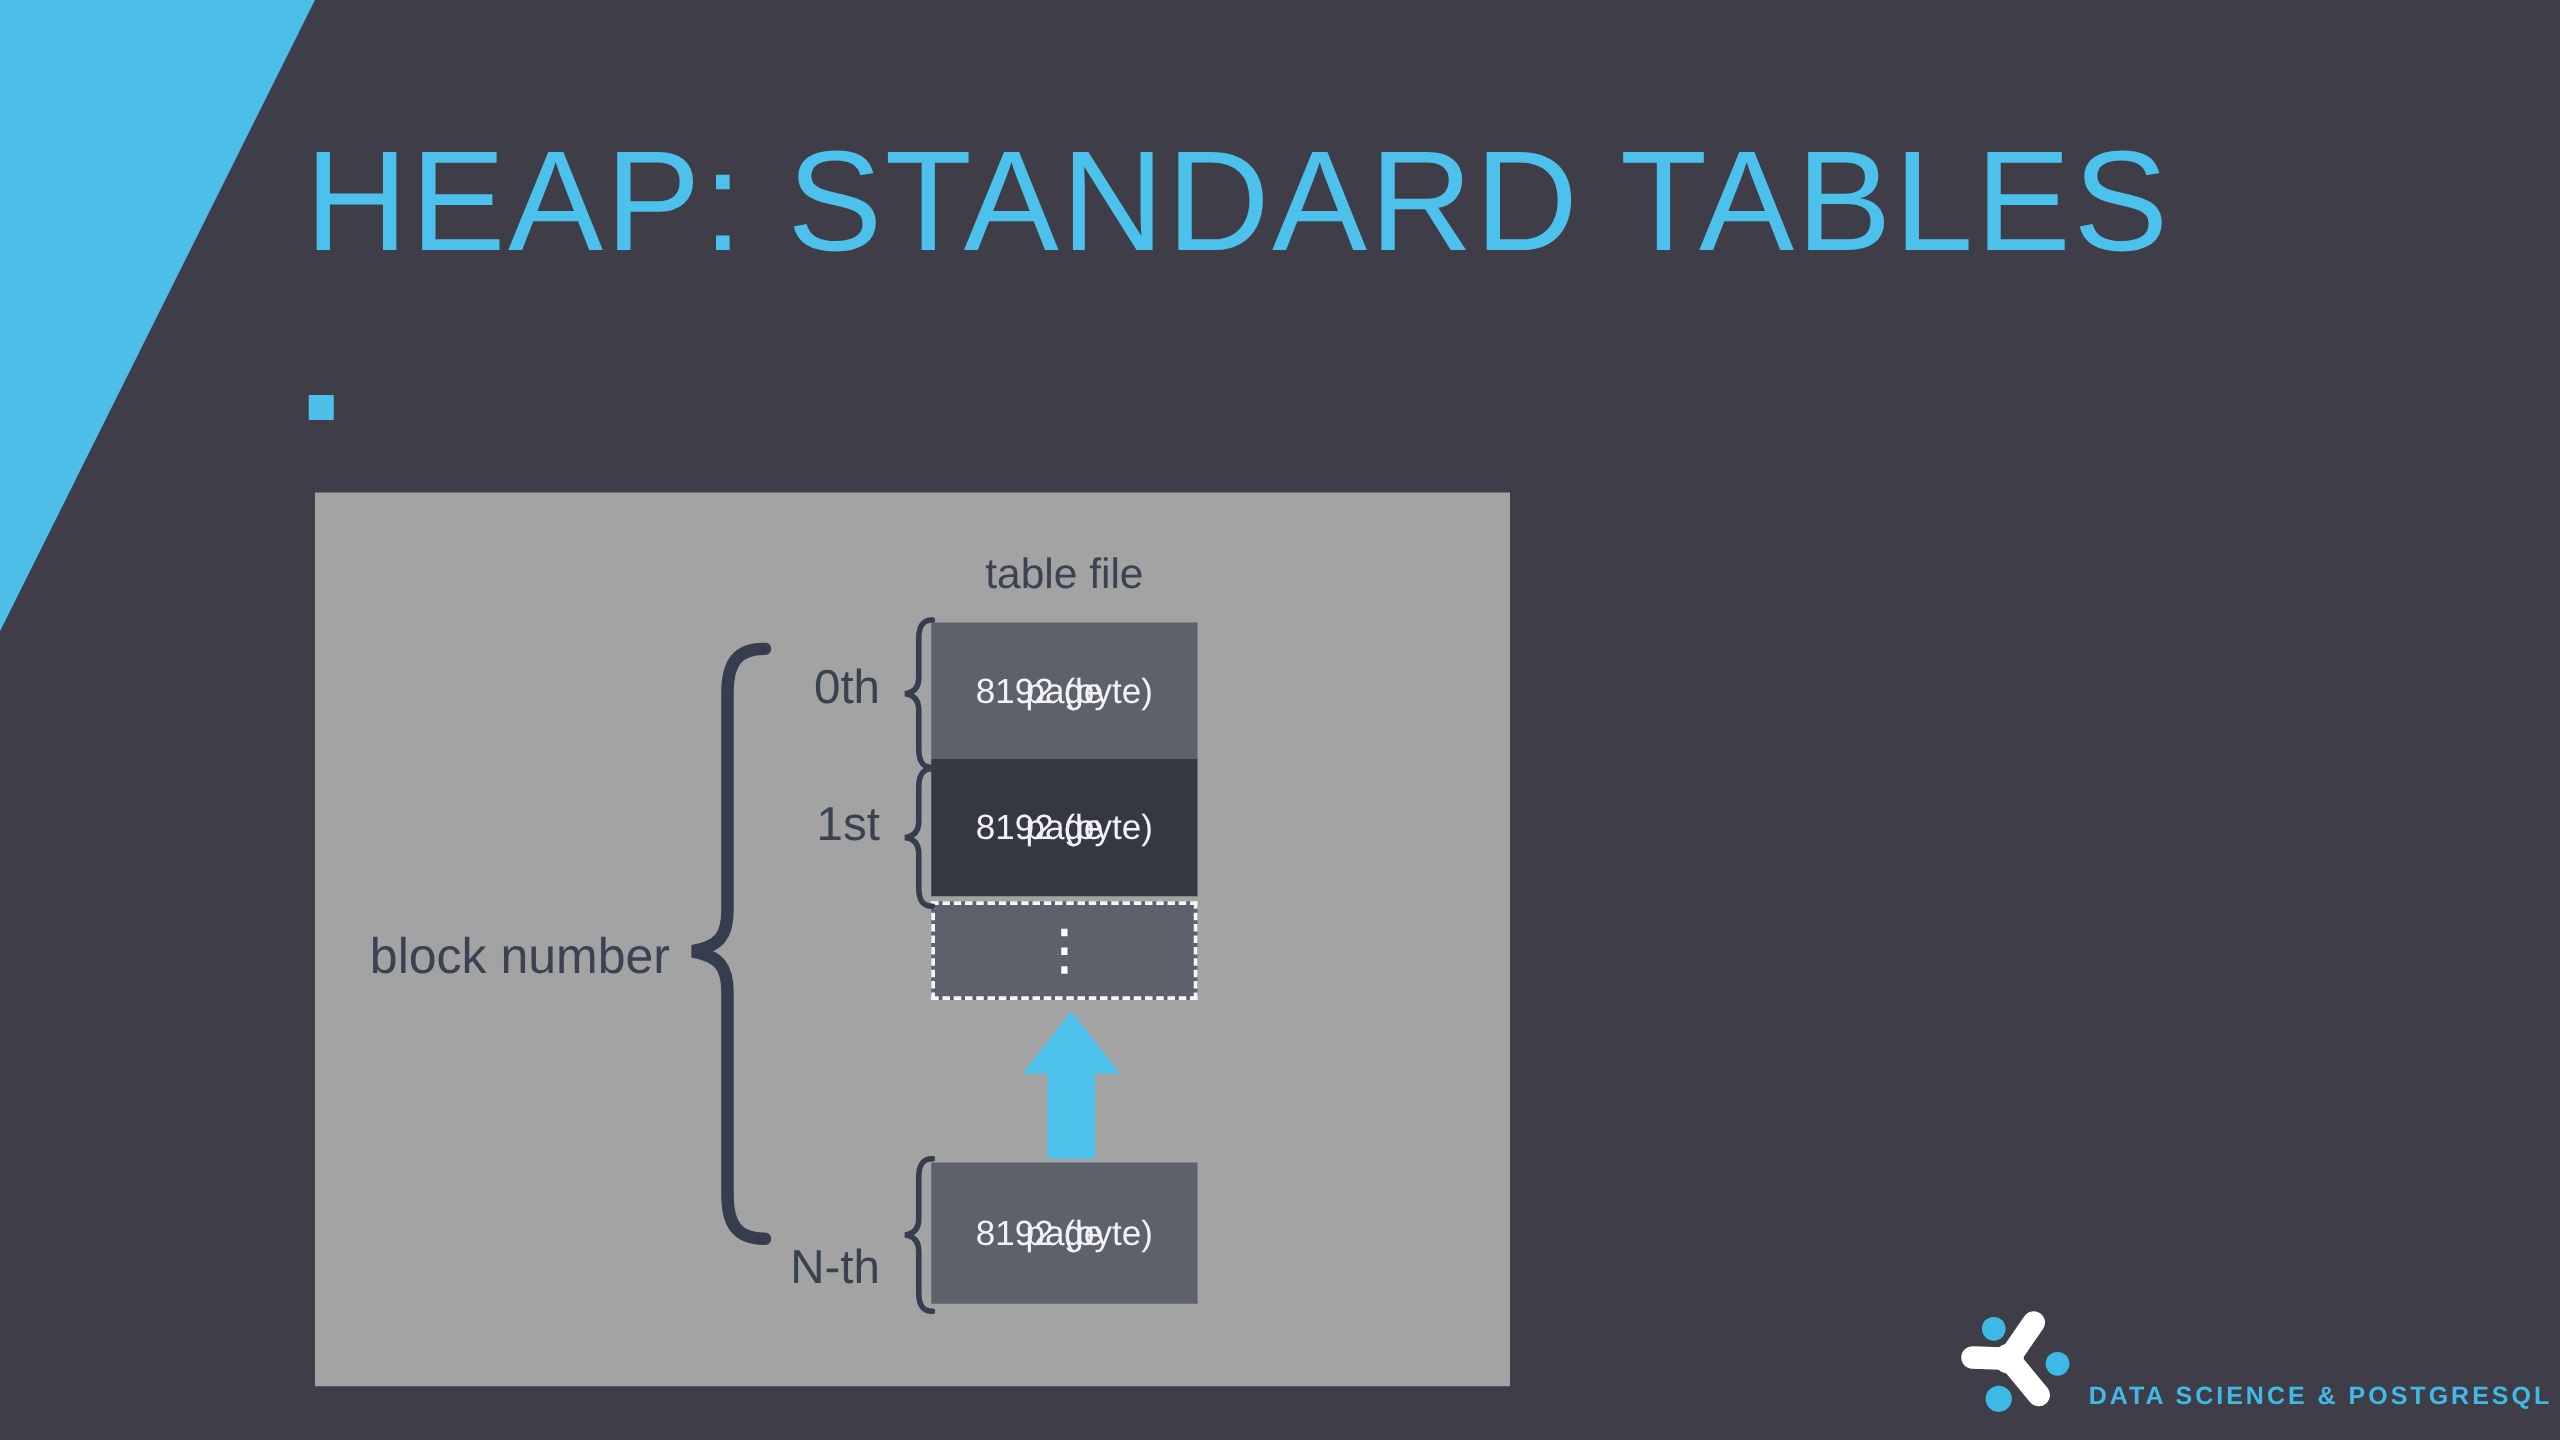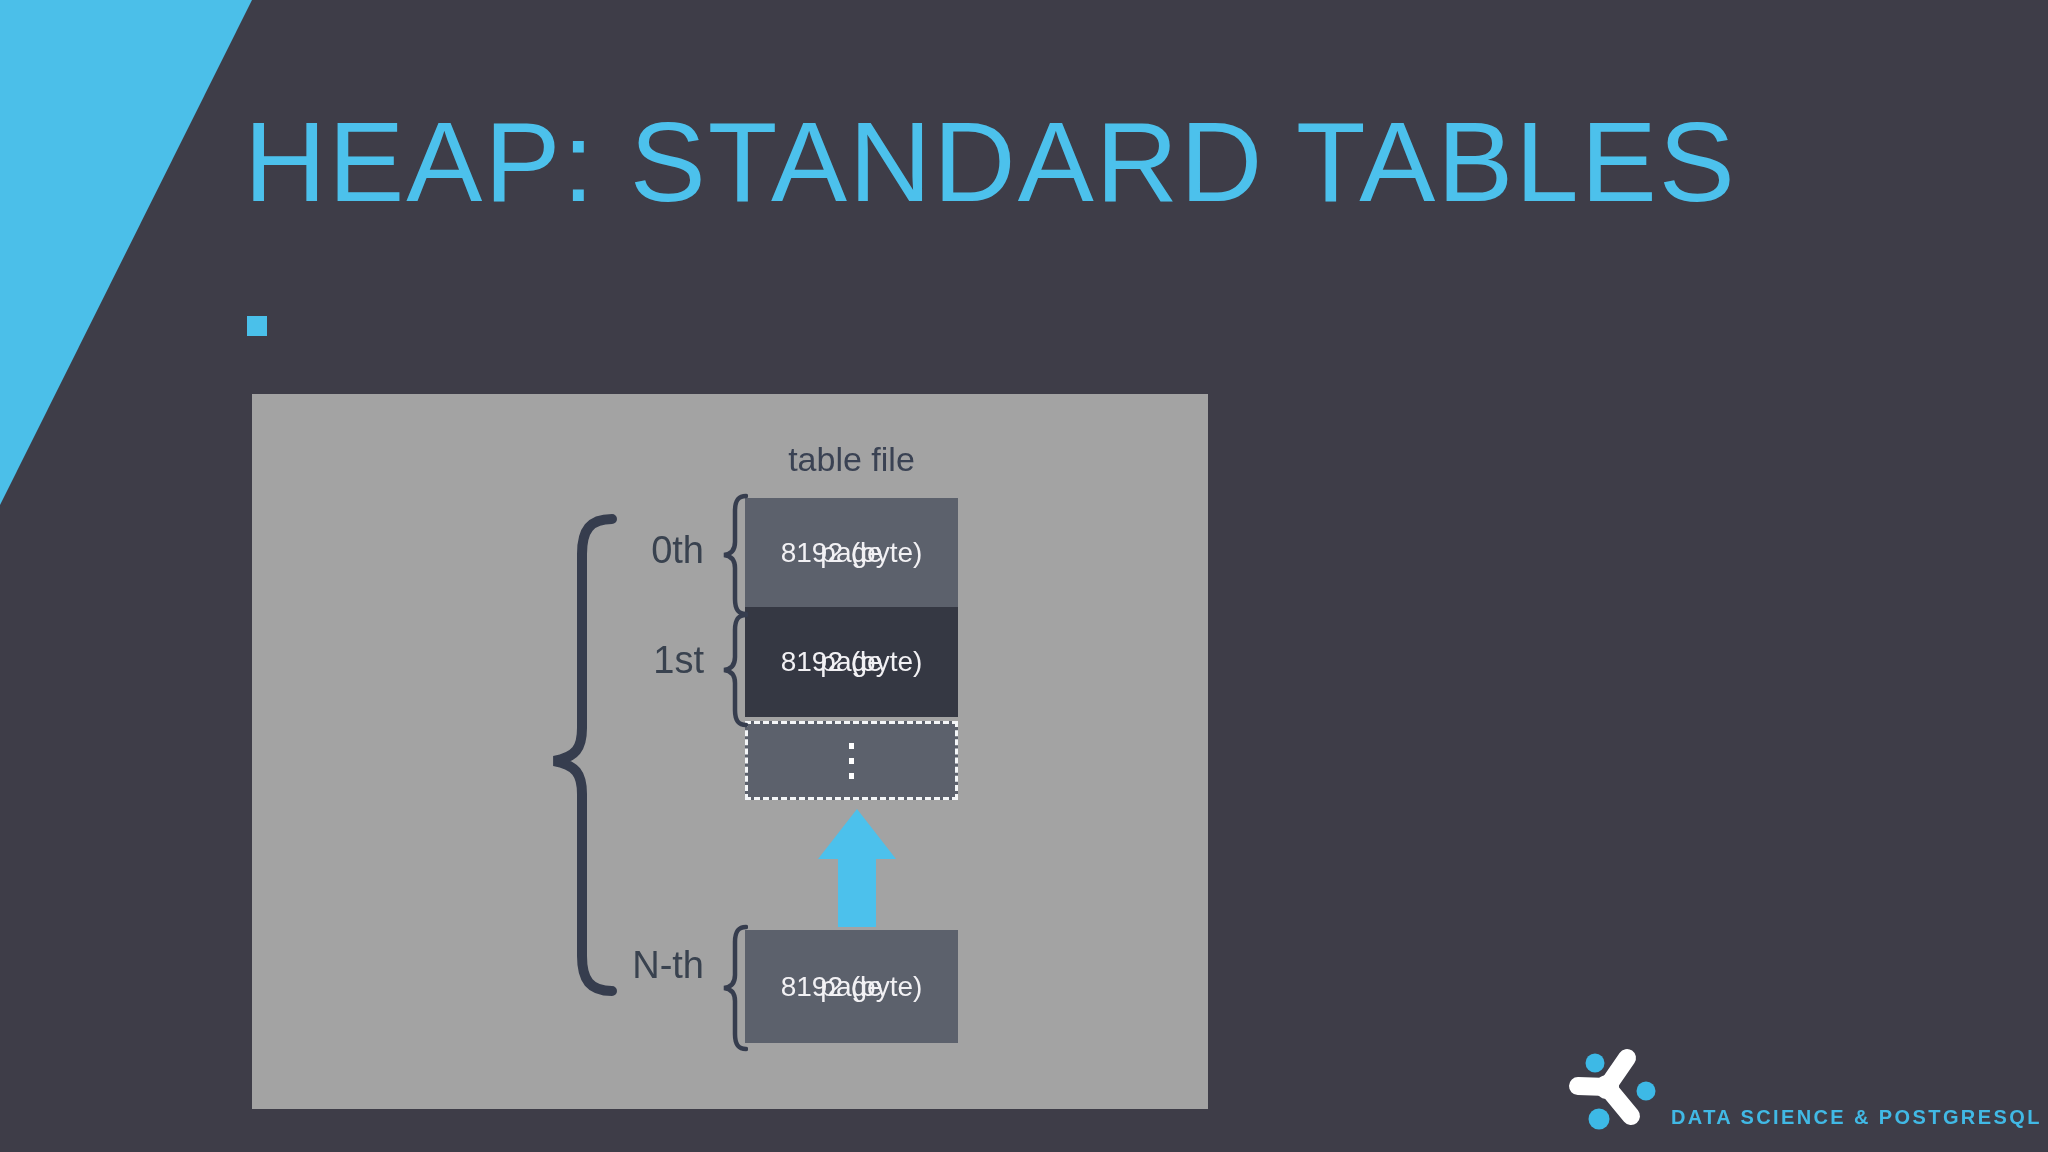--- a/index.html
+++ b/index.html
@@ -51,21 +51,21 @@
     display:flex;flex-direction:column;align-items:center;justify-content:center;gap:9px;
   }
   .box-dots i{position:static;display:block;width:5px;height:6px;background:#fff;}
   .box-n{top:536px;height:113px;}
   .index-label{
     left:332px;width:120px;text-align:right;
     font-size:38px;color:#39424f;line-height:48px;
   }
   .label-0{top:132px;}
   .label-1{top:242px;}
-  .label-n{top:547px;}
+  .label-n{top:596px;}
   .small-brace{width:26px;height:130px;}
   .sb-0{left:470px;top:97px;}
   .sb-1{left:470px;top:212px;}
   .sb-n{left:470px;top:530px;}
   .big-brace{left:296px;top:120px;width:70px;height:482px;}
   .block-number{
     left:0;top:346px;width:284px;text-align:right;
     font-size:40px;color:#3a4253;line-height:50px;
   }
   .arrow-up{left:566px;top:415px;width:78px;height:118px;}
@@ -128,20 +128,21 @@
       <path d="M 24 2 C 16 2 13 7 13 17 L 13 50 C 13 57 10 62 2 63 C 10 64 13 69 13 76 L 13 109 C 13 119 16 124 24 124" fill="none" stroke="#363d4e" stroke-width="4.5" stroke-linecap="round"></path>
     </svg>
 
     <div class="index-label label-0">0th</div>
     <div class="index-label label-1">1st</div>
     <div class="index-label label-n">N-th</div>
 
     <svg class="big-brace" viewBox="0 0 70 482" xmlns="http://www.w3.org/2000/svg">
       <path d="M 64 5 C 42 5 34 16 34 40 L 34 214 C 34 234 28 243 6 247 C 28 251 34 260 34 280 L 34 442 C 34 466 42 477 64 477" fill="none" stroke="#363d4e" stroke-width="10" stroke-linecap="round"></path>
     </svg>
+    <div class="block-number">block number</div>
 
   </div>
 
   <svg class="logo-mark" viewBox="0 0 100 100" xmlns="http://www.w3.org/2000/svg">
     <g stroke="#ffffff" stroke-width="18" stroke-linecap="round">
       <line x1="41" y1="49" x2="61" y2="20"></line>
       <line x1="41" y1="49" x2="12" y2="48"></line>
       <line x1="41" y1="49" x2="65" y2="78"></line>
     </g>
     <circle cx="41" cy="49" r="12" fill="#ffffff"></circle>

